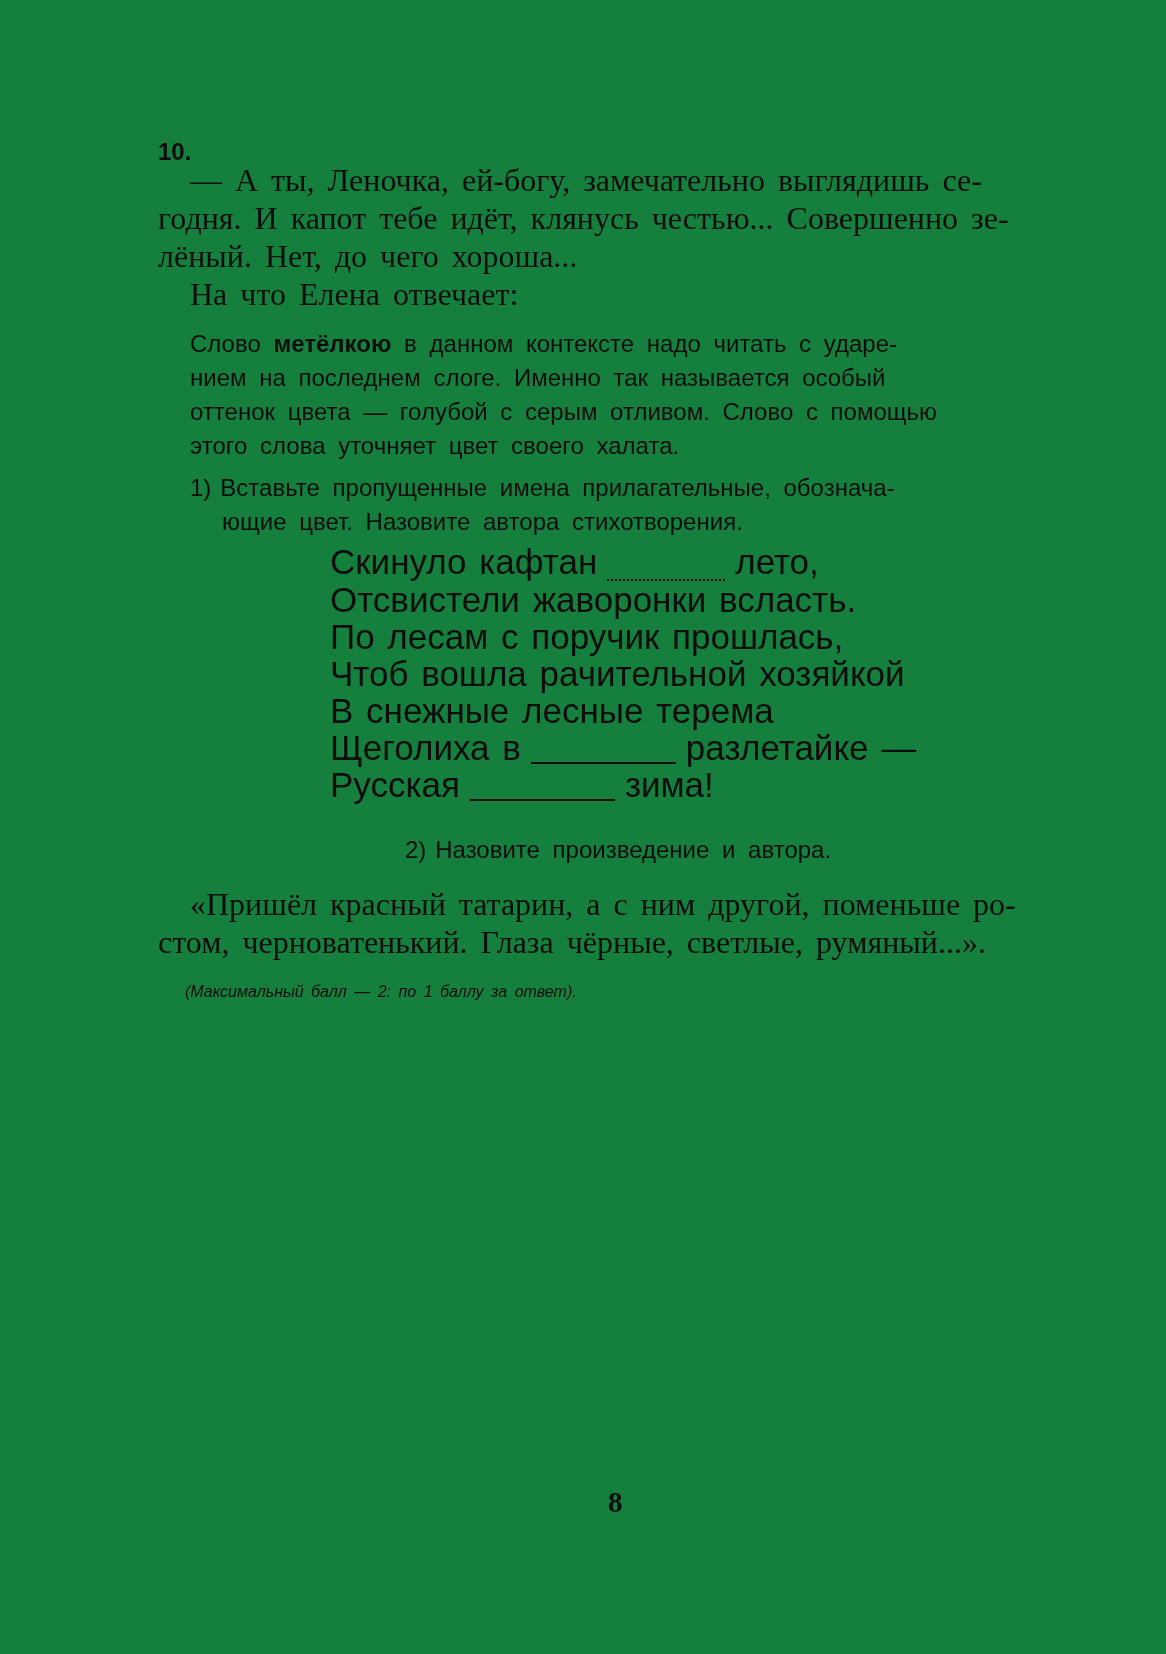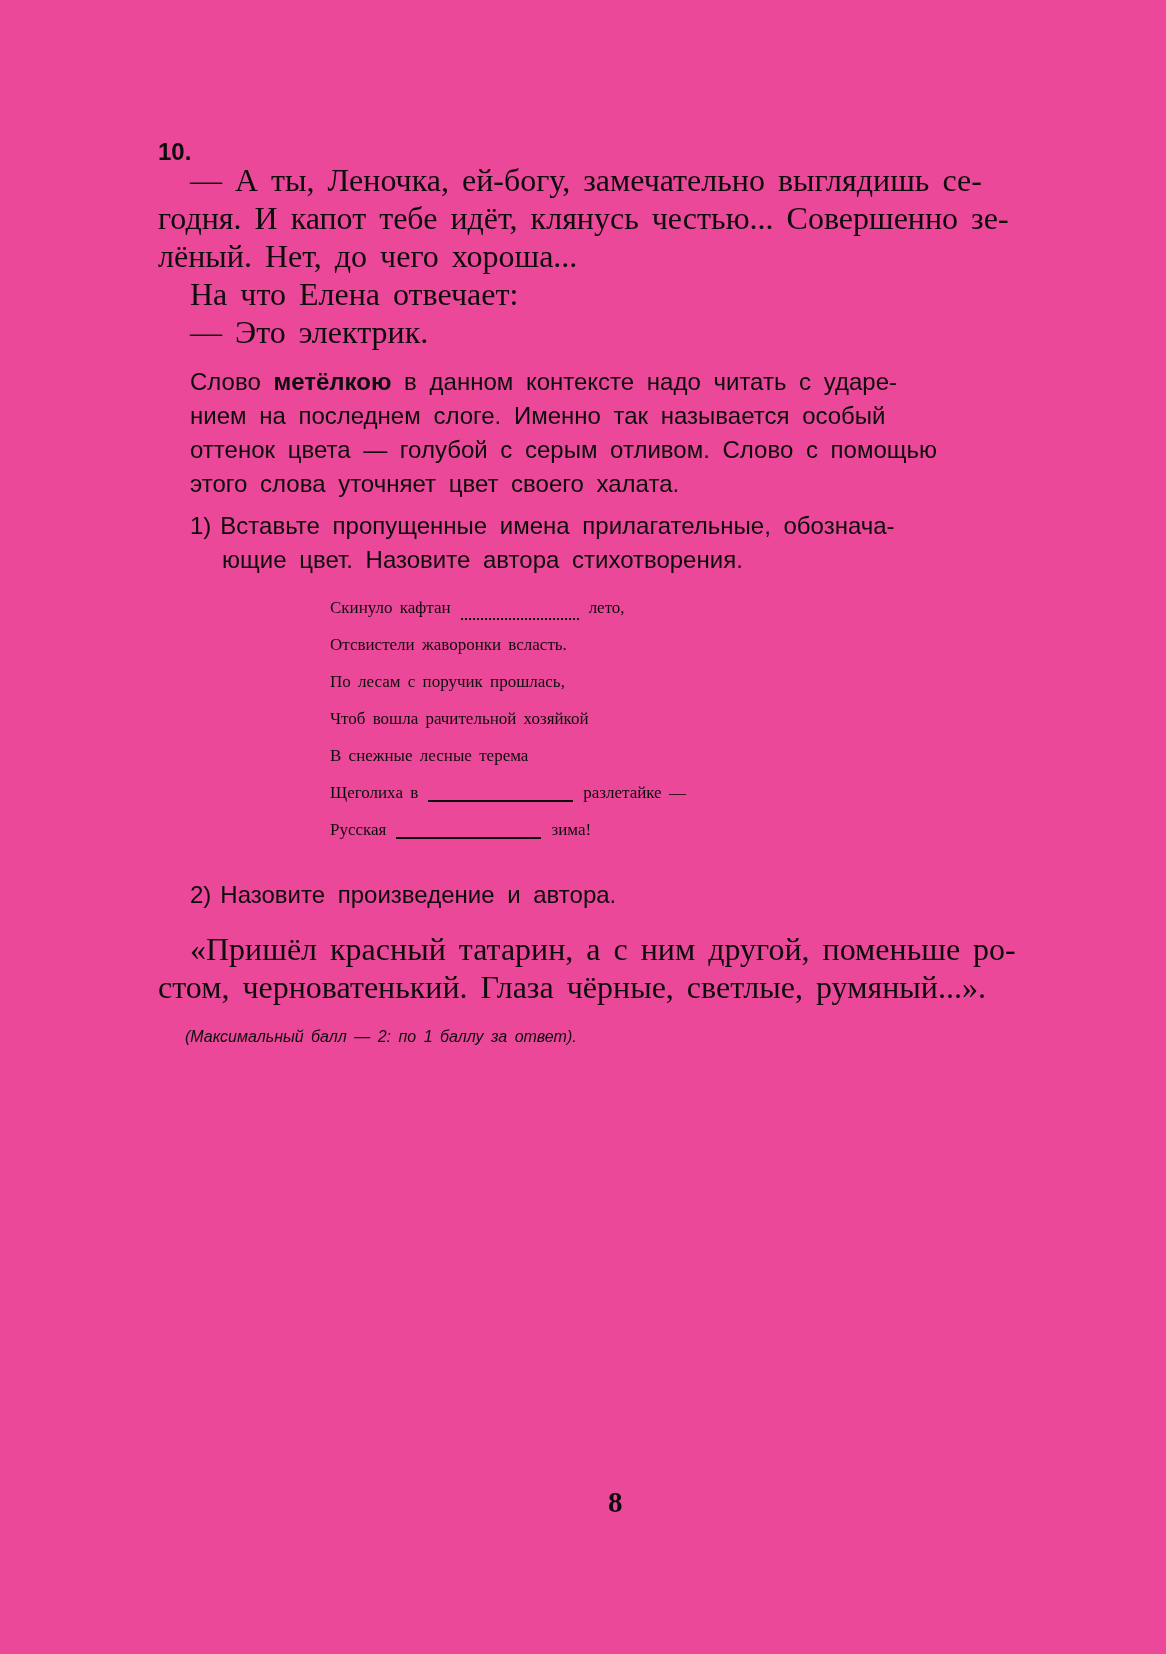--- a/index.html
+++ b/index.html
@@ -6,21 +6,21 @@
   html, body { background: #ffffff; }
   body {
     width: 1166px; height: 1654px;
     font-family: "Liberation Sans", sans-serif;
     color: #0d0d0d;
     position: relative;
   }
   .page {
     position: absolute; inset: 0;
     padding: 135px 120px 0 158px;
-    background: #ec4899;
+    background: #15803d;
   }
   .sans {
     font-family: "Liberation Sans", sans-serif;
     font-size: 24px; line-height: 34px;
     word-spacing: 6px;
     white-space: pre-line;
   }
   .serif {
     font-family: "Liberation Serif", serif;
     font-size: 32px; line-height: 38px;
@@ -28,27 +28,27 @@
     white-space: pre-line;
   }
   .item-intro { position: relative; margin-left: 33px; }
   .item-number { position: absolute; left: -33px; top: 0; font-weight: 700; white-space: nowrap; }
   .dialogue { margin-top: 26px; text-indent: 32px; }
   .dialogue-line { text-indent: 32px; }
   .explanation { margin-top: 14px; margin-left: 32px; }
   .explanation b { font-weight: 700; }
   .task { margin-left: 32px; padding-left: 32px; text-indent: -32px; }
   .task-1 { margin-top: 8px; }
-  .task-2 { margin-top: 30px; }
+  .task-2 { margin-top: 30px; text-align: center; }
   .task-number { display: inline; }
   .task-gap { display: inline-block; width: 9px; text-indent: 0; }
   .poem {
-    margin-top: 12px; margin-left: 172px;
-    font-family: Liberation Serif, serif;
-    font-size: 17px; line-height: 37px;
+    margin-top: 4px; margin-left: 172px;
+    font-family: Liberation Sans, sans-serif;
+    font-size: 35px; line-height: 37px;
     word-spacing: 3px;
   }
   .poem-line { white-space: nowrap; }
   .blank {
     display: inline-block;
     height: 0;
     border-bottom: 2px solid #0d0d0d;
     width: 145px;
     margin: 0 10px;
     vertical-align: -4px;
@@ -75,21 +75,20 @@
 <body>
 
 <div class="page">
 
   <p class="sans item-intro"><span class="item-number">10.</span></p>
 
   <p class="serif dialogue">— А ты, Леночка, ей-богу, замечательно выглядишь се-
 годня. И капот тебе идёт, клянусь честью... Совершенно зе-
 лёный. Нет, до чего хороша...</p>
   <p class="serif dialogue-line">На что Елена отвечает:</p>
-  <p class="serif dialogue-line">— Это электрик.</p>
 
   <p class="sans explanation"><span>Слово </span><b>метёлкою</b><span> в данном контексте надо читать с ударе-
 нием на последнем слоге. Именно так называется особый
 оттенок цвета — голубой с серым отливом. Слово с помощью
 этого слова уточняет цвет своего халата.</span></p>
 
   <p class="sans task task-1"><span class="task-number">1)</span><span class="task-gap"></span><span>Вставьте пропущенные имена прилагательные, обознача-
 ющие цвет. Назовите автора стихотворения.</span></p>
 
   <div class="poem">

